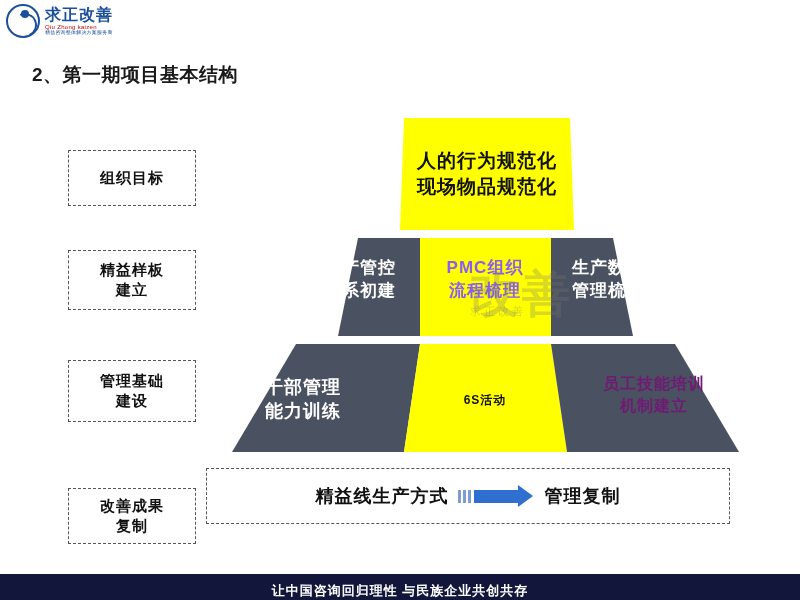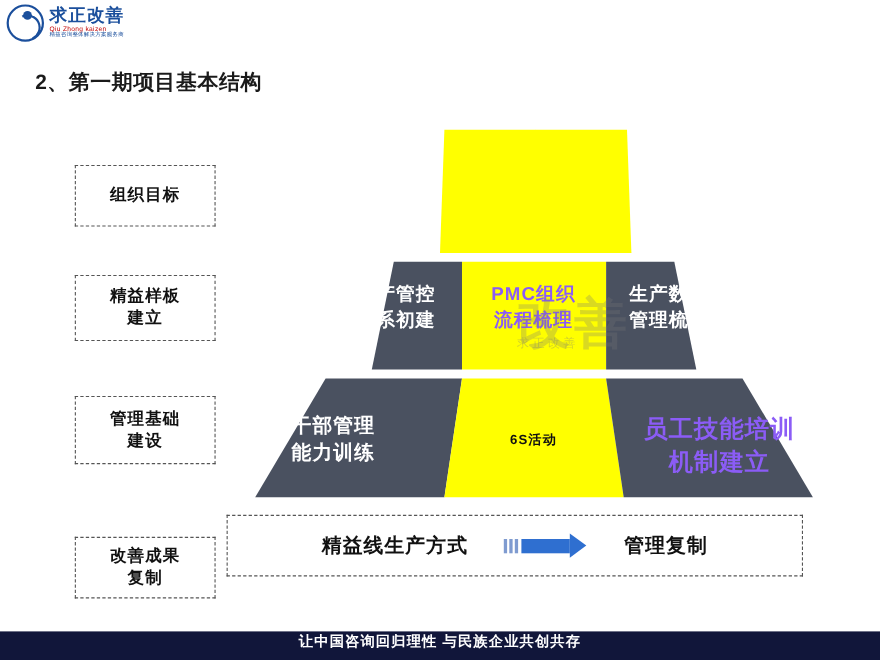--- a/index.html
+++ b/index.html
@@ -118,33 +118,33 @@
     left: 398px; top: 148px; width: 178px;
     font-size: 19px;
   }
   
   #mid-left-text  { left: 300px; top: 257px; width: 120px; font-size: 17px; color: #ffffff; }
   #mid-center-text{ left: 424px; top: 257px; width: 122px; font-size: 17px; color: #8b5cf6; }
   #mid-right-text { left: 548px; top: 257px; width: 120px; font-size: 17px; color: #ffffff; }
   
   #base-left-text   { left: 238px; top: 375px; width: 130px; font-size: 18px; color: #ffffff; }
   #base-center-text { left: 430px; top: 392px; width: 110px; font-size: 12px; color: #111111; }
-  #base-right-text  { left: 580px; top: 375px; width: 148px; font-size: 22px; color: #8b5cf6; }
+  #base-right-text  { left: 580px; top: 375px; width: 148px; font-size: 16px; color: #701a75; font-family: Liberation Mono, monospace; }
 
   
   .result-box {
     position: absolute;
     left: 206px; top: 468px;
     width: 524px; height: 56px;
     border: 1px dashed #555555;
     background: #ffffff;
     display: flex;
     align-items: center;
     justify-content: center;
-    gap: 32px;
+    gap: 9px;
   }
   .result-text {
     font-size: 18px;
     font-weight: bold;
     color: #111111;
     letter-spacing: 1px;
   }
   .arrow-wrap {
     display: flex;
     align-items: center;
@@ -190,21 +190,21 @@
     pointer-events: none;
   }
 
   
   .footer {
     position: absolute;
     left: 0; bottom: 0;
     width: 800px; height: 26px;
     background: #11163a;
     display: flex;
-    align-items: flex-start;
+    align-items: flex-end;
     justify-content: center;
   }
   .footer-text {
     color: #ffffff;
     font-size: 13px;
     font-weight: bold;
     letter-spacing: 1px;
   }
 </style>
 </head>
@@ -246,20 +246,22 @@
 
     <polygon points="358,238 420,238 420,336 338,336" fill="#4a5160"></polygon>
     <polygon points="420,238 551,238 551,336 420,336" fill="#ffff00"></polygon>
     <polygon points="551,238 613,238 633,336 551,336" fill="#4a5160"></polygon>
 
     <polygon points="296,344 420,344 404,452 232,452" fill="#4a5160"></polygon>
     <polygon points="420,344 551,344 567,452 404,452" fill="#ffff00"></polygon>
     <polygon points="551,344 675,344 739,452 567,452" fill="#4a5160"></polygon>
   </svg>
 
+  <div class="tier-text" id="top-text" style="white-space:pre-line">人的行为规范化
+现场物品规范化</div>
 
   <div class="tier-text" id="mid-left-text" style="white-space:pre-line">生产管控
 体系初建</div>
   <div class="tier-text" id="mid-center-text" style="white-space:pre-line">PMC组织
 流程梳理</div>
   <div class="tier-text" id="mid-right-text" style="white-space:pre-line">生产数据
 管理梳理</div>
 
   <div class="tier-text" id="base-left-text" style="white-space:pre-line">干部管理
 能力训练</div>

